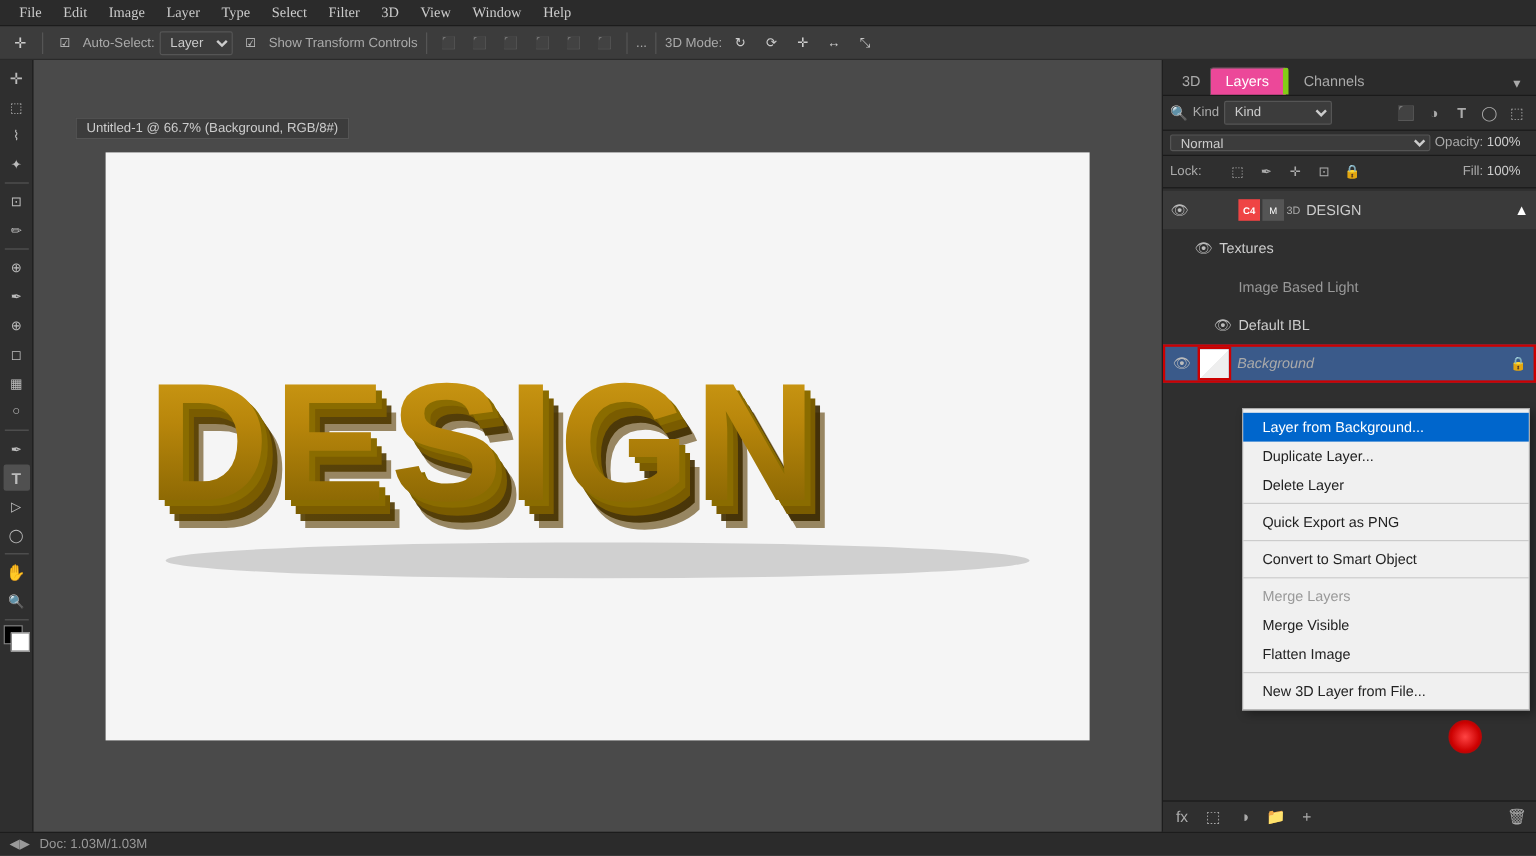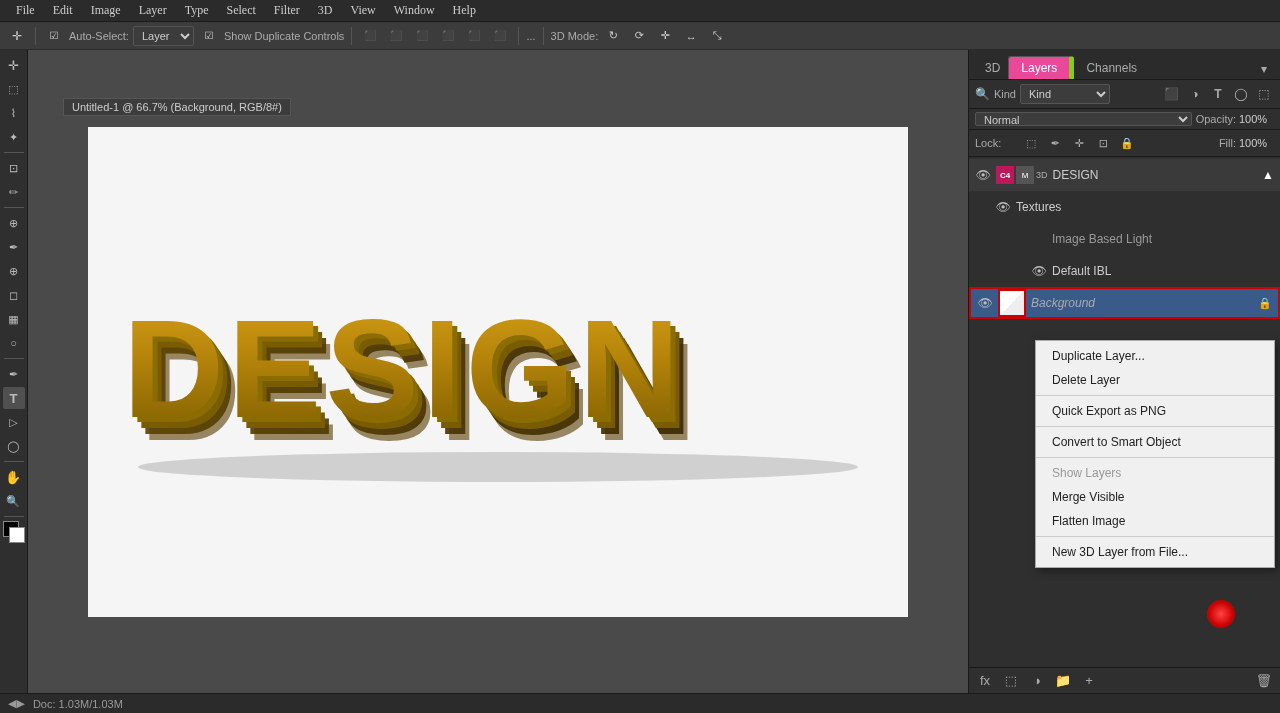--- a/index.html
+++ b/index.html
@@ -336,21 +336,21 @@
       flex: 1;
     }
     .layer-name.italic {
       font-style: italic;
       color: #aaa;
     }
     .layer-indent {
       margin-left: 20px;
     }
     .layer-indent2 {
-      margin-left: 56px;
+      margin-left: 36px;
     }
     .layer-collapse-arrow {
       color: #fff;
       font-size: 12px;
       cursor: pointer;
       margin-left: auto;
     }
     .layer-header-group {
       display: flex;
       align-items: center;
@@ -453,21 +453,21 @@
 <div id="toolbar">
   <div class="toolbar-icon">✛</div>
   <div class="toolbar-separator"></div>
   <div class="toolbar-icon" style="font-size:10px;">☑</div>
   <span class="toolbar-label">Auto-Select:</span>
   <select class="toolbar-dropdown">
     <option>Layer</option>
     <option>Group</option>
   </select>
   <div class="toolbar-icon" style="font-size:10px;">☑</div>
-  <span class="toolbar-label">Show Duplicate Controls</span>
+  <span class="toolbar-label">Show Transform Controls</span>
   <div class="toolbar-separator"></div>
   <div class="toolbar-icon" style="font-size:10px;">⬛</div>
   <div class="toolbar-icon" style="font-size:10px;">⬛</div>
   <div class="toolbar-icon" style="font-size:10px;">⬛</div>
   <div class="toolbar-icon" style="font-size:10px;">⬛</div>
   <div class="toolbar-icon" style="font-size:10px;">⬛</div>
   <div class="toolbar-icon" style="font-size:10px;">⬛</div>
   <div class="toolbar-separator"></div>
   <span class="toolbar-label">...</span>
   <div class="toolbar-separator"></div>
@@ -599,21 +599,21 @@
         <span class="opacity-value">100%</span>
       </div>
     </div>
 
     <div id="layers-list">
 
       <div class="layer-header-group">
         <div class="layer-eye">👁</div>
 
         <div style="display:flex;align-items:center;gap:2px;">
-          <div style="width:18px;height:18px;background:#be185d;display:flex;align-items:center;justify-content:center;font-size:8px;color:#fff;font-weight:bold;">C4</div>
+          <div style="width:18px;height:18px;background:#ef4444;display:flex;align-items:center;justify-content:center;font-size:8px;color:#fff;font-weight:bold;margin-left:36px;">C4</div>
           <div style="width:18px;height:18px;background:#555;display:flex;align-items:center;justify-content:center;font-size:8px;color:#fff;">M</div>
           <span style="font-size:9px;color:#aaa;">3D</span>
         </div>
         <span class="layer-name" style="color:#ccc;font-size:12px;">DESIGN</span>
         <div class="layer-collapse-arrow">▲</div>
       </div>
 
       <div class="layer-item layer-indent">
         <div class="layer-eye" style="color:#bbb;">👁</div>
         <span class="layer-name">Textures</span>
@@ -648,28 +648,29 @@
       <div class="layer-ctrl-btn" title="New fill/adjustment">◑</div>
       <div class="layer-ctrl-btn" title="New group">📁</div>
       <div class="layer-ctrl-btn" title="New layer">+</div>
       <div class="layer-ctrl-btn" title="Delete layer" style="margin-left:auto;">🗑</div>
     </div>
 
   </div>
 </div>
 
 <div id="context-menu">
+  <div class="ctx-item highlighted">Layer from Background...</div>
   <div class="ctx-item">Duplicate Layer...</div>
   <div class="ctx-item">Delete Layer</div>
   <div class="ctx-separator"></div>
   <div class="ctx-item">Quick Export as PNG</div>
   <div class="ctx-separator"></div>
   <div class="ctx-item">Convert to Smart Object</div>
   <div class="ctx-separator"></div>
-  <div class="ctx-item disabled">Show Layers</div>
+  <div class="ctx-item disabled">Merge Layers</div>
   <div class="ctx-item">Merge Visible</div>
   <div class="ctx-item">Flatten Image</div>
   <div class="ctx-separator"></div>
   <div class="ctx-item">New 3D Layer from File...</div>
 </div>
 
 <div id="status-bar">
   <span style="cursor:pointer;">◀▶</span>
   <span>Doc: 1.03M/1.03M</span>
 </div>

